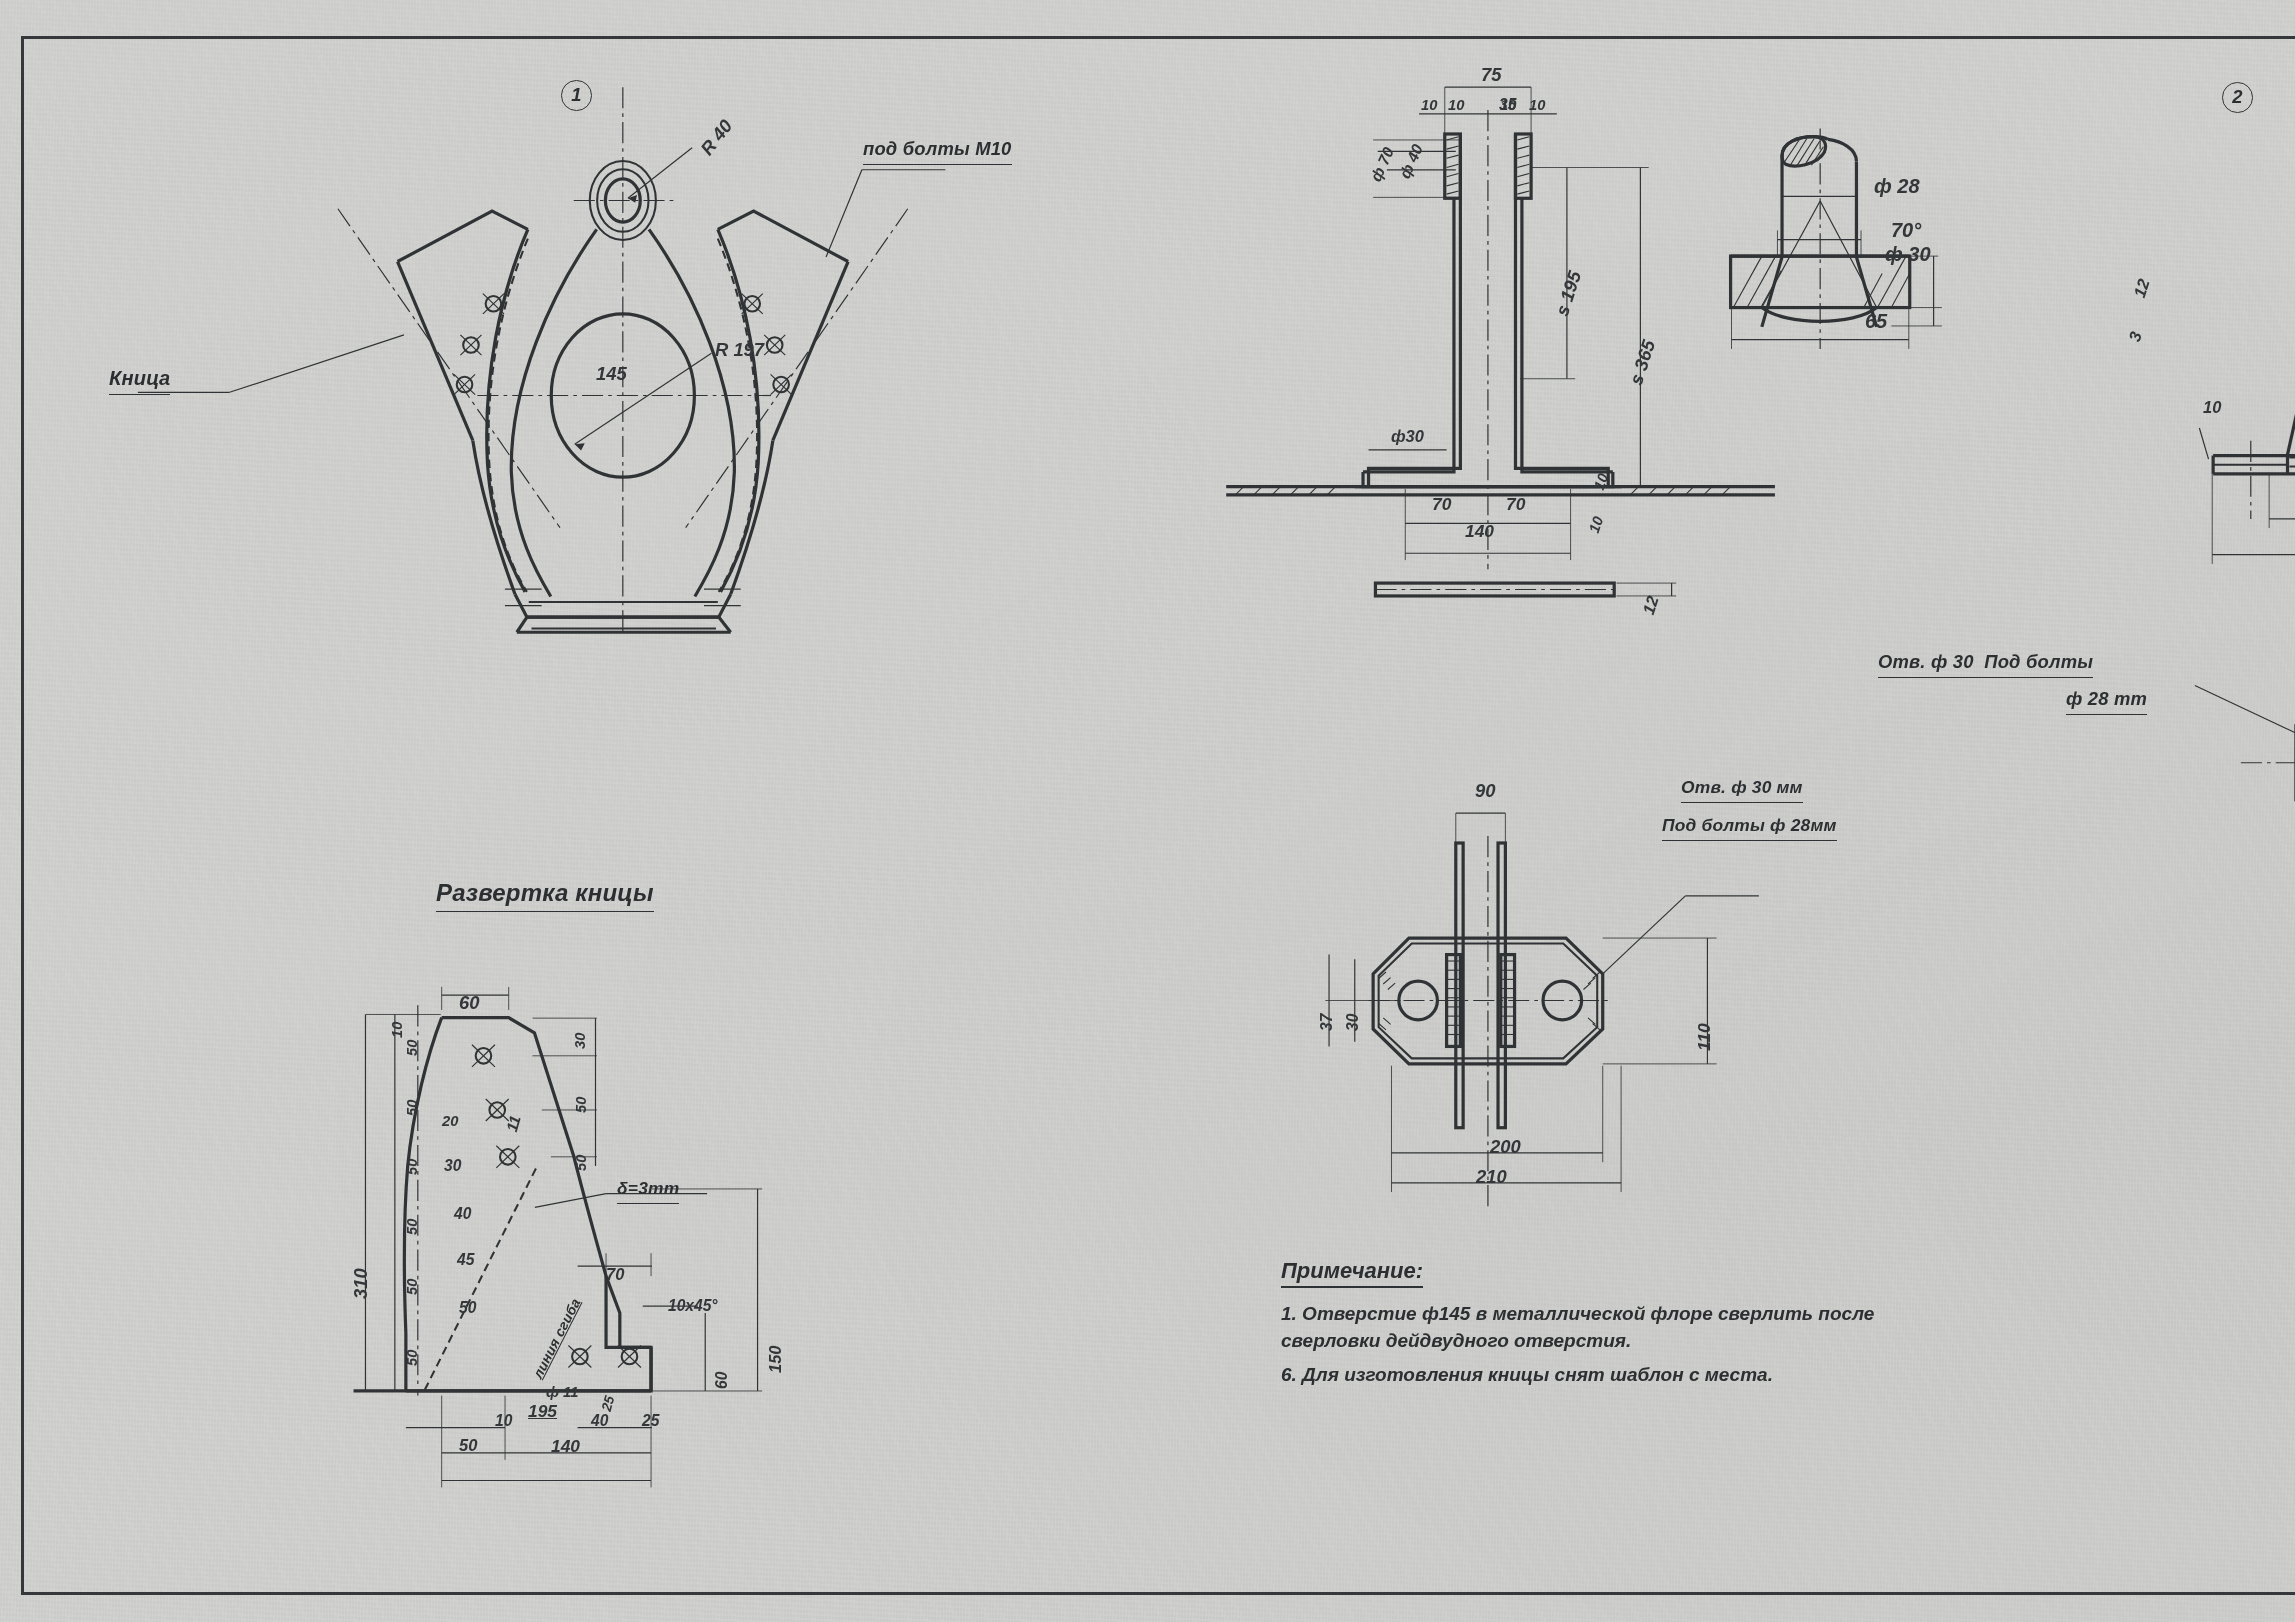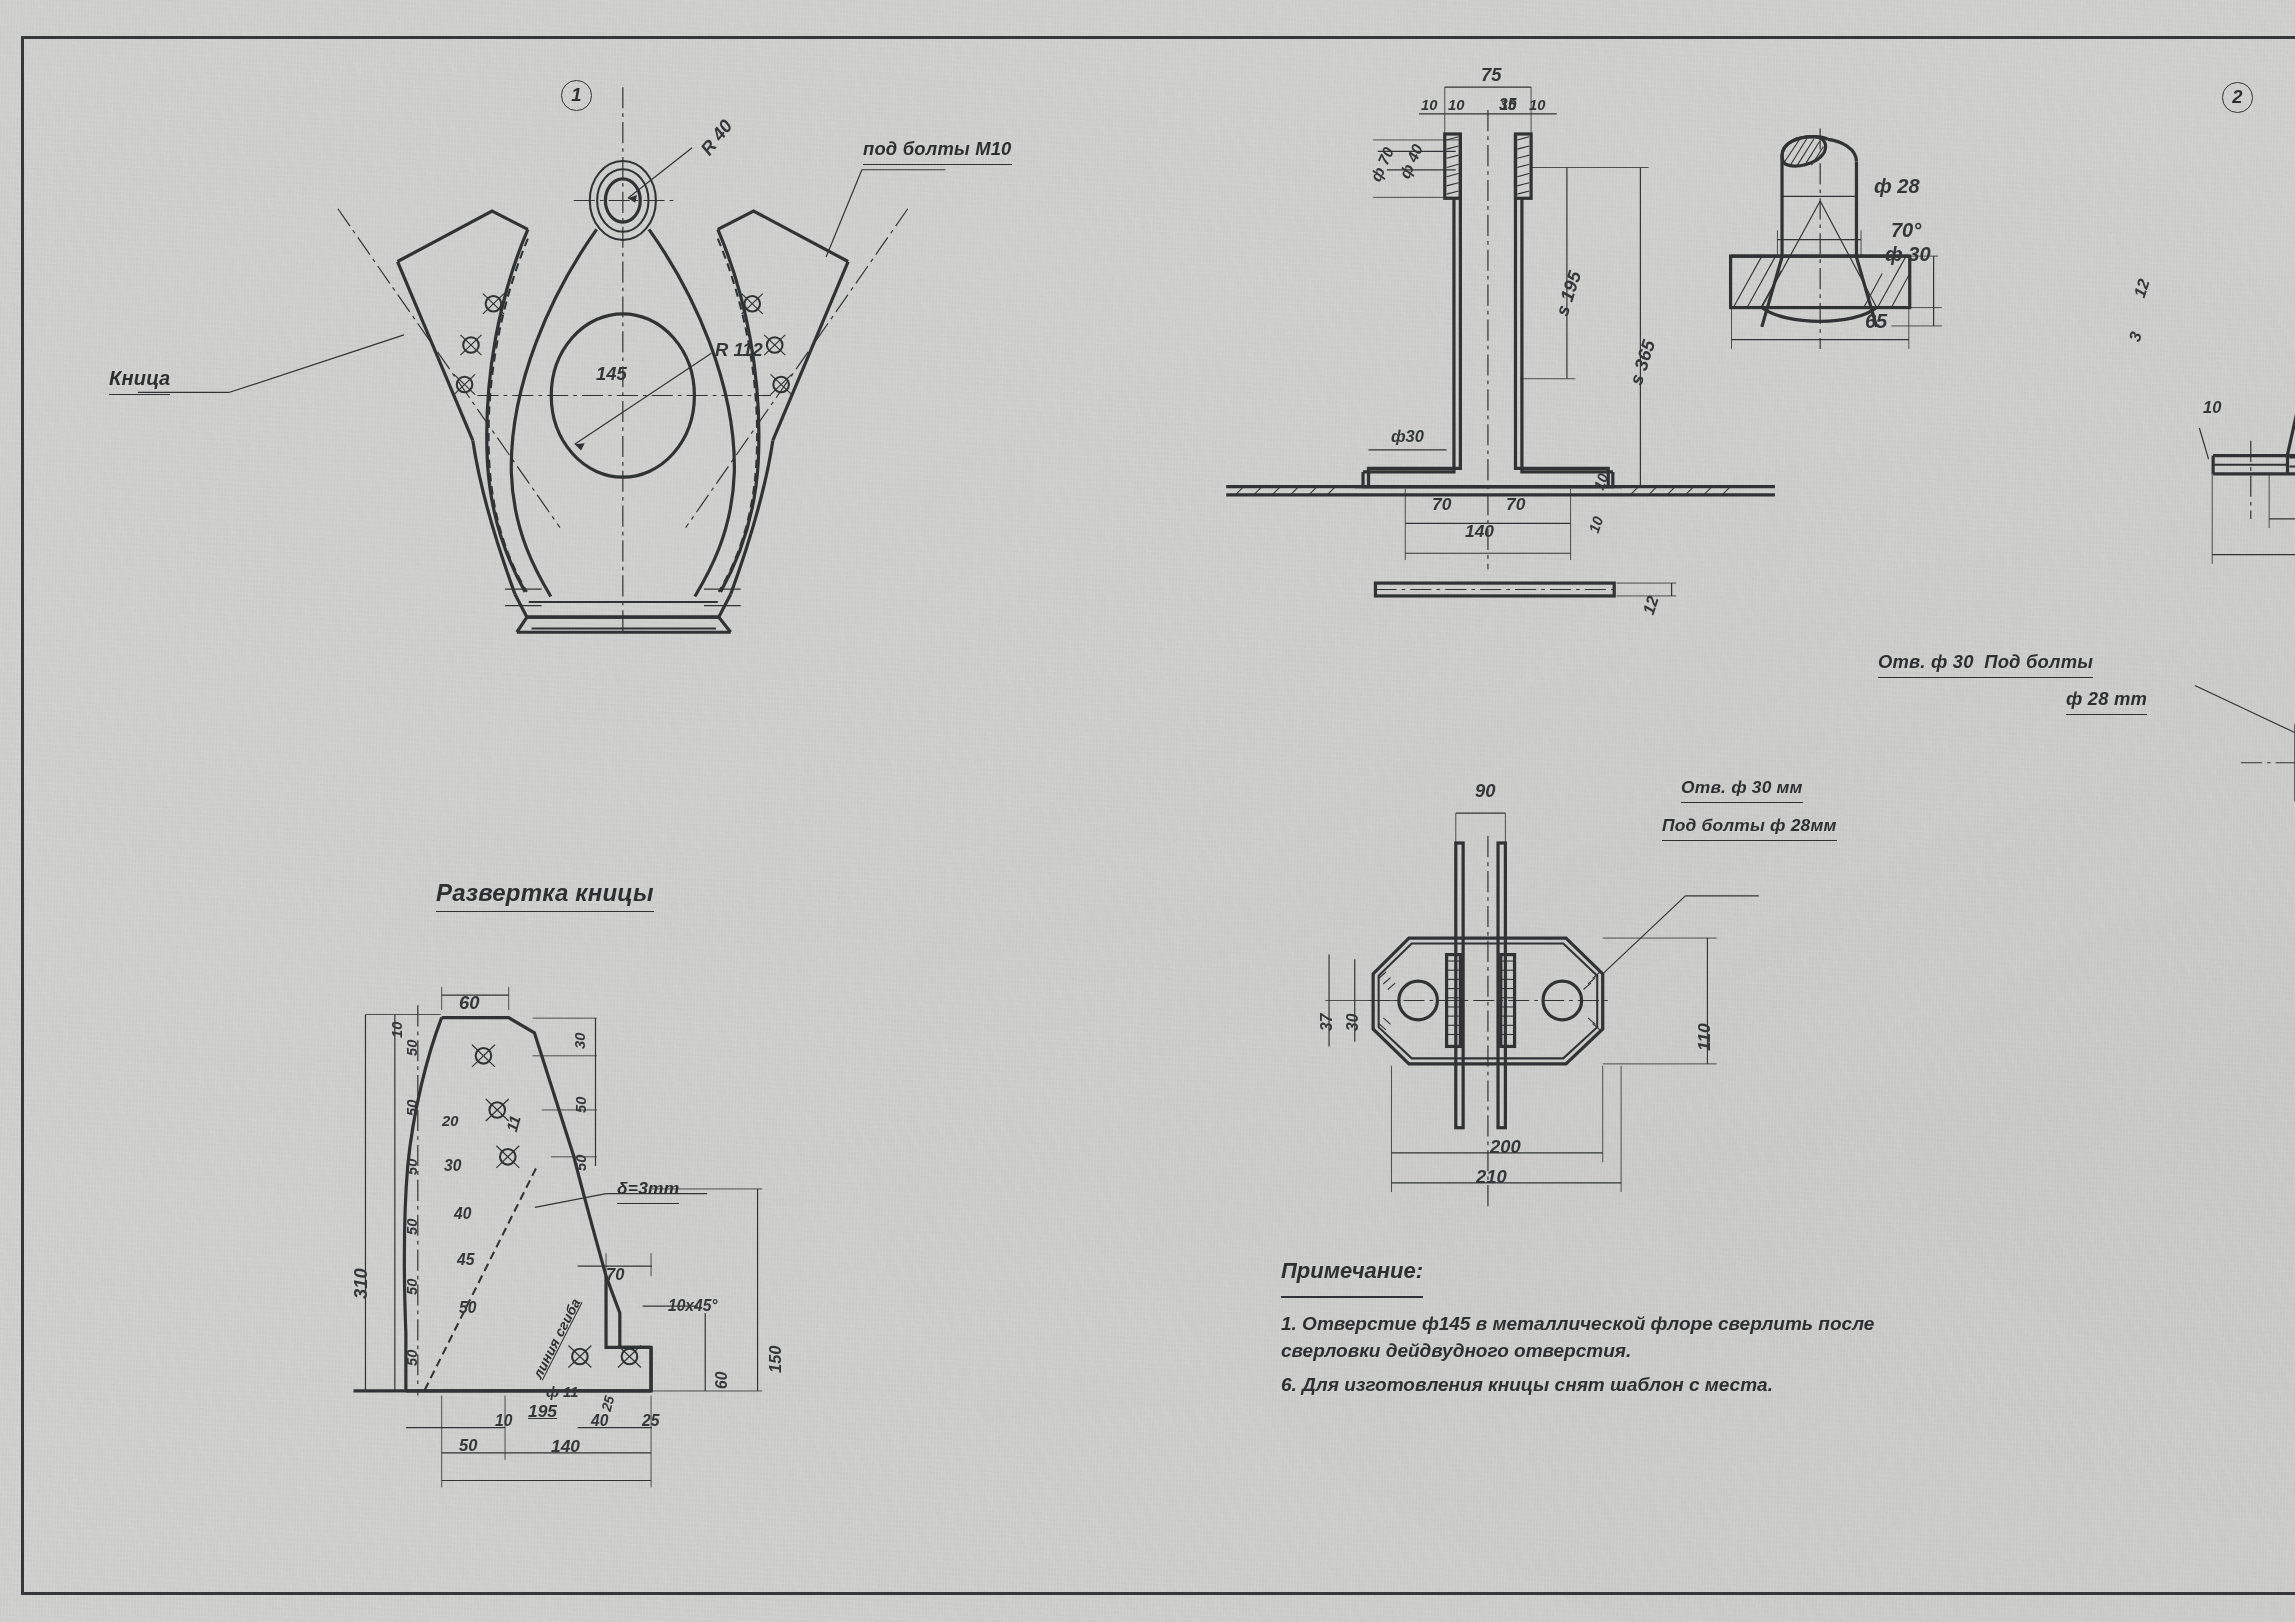--- a/index.html
+++ b/index.html
@@ -32,21 +32,21 @@
   .ln{fill:none;stroke:#303335;}
   .th{stroke-width:7;}
   .md{stroke-width:4.5;}
   .tn{stroke-width:2.6;}
   .xtn{stroke-width:1.8;}
   .dash{stroke-dasharray:18 11;}
   .cl{stroke-dasharray:46 11 8 11;}
   .hatch{stroke:#303335;stroke-width:2.4;}
   #notes{position:absolute;left:1281px;top:1258px;width:689px;color:#2c2f31;
          font-style:italic;font-weight:700;}
-  #notes .hd{font-size:22px;display:inline-block;border-bottom:2.3px double #2f3234;padding-bottom:12px;}
+  #notes .hd{font-size:22px;display:inline-block;border-bottom:2.3px double #2f3234;padding-bottom:2px;}
   #notes ol{margin:13px 0 0 0;padding:0;list-style:none;}
   #notes li{font-size:19px;line-height:1.42;margin-bottom:7.3px;}
 </style>
 </head>
 <body>
 
 <div id="sheet">
   <div id="grain"></div>
   <div id="frame"></div>
 
@@ -132,21 +132,21 @@
     <line class="ln tn" x1="300" y1="855" x2="500" y2="855"></line>
     <line class="ln tn" x1="500" y1="855" x2="880" y2="730"></line>
 
     <line class="ln tn" x1="1878" y1="370" x2="2060" y2="370"></line>
     <line class="ln tn" x1="1878" y1="370" x2="1800" y2="560"></line>
   </svg>
 
   <div class="lbl ul" style="left:109px;top:367px;font-size:20px;">Кница</div>
   <div class="lbl ul" style="left:863px;top:138px;font-size:18.4px;">под болты М10</div>
   <div class="dim rot" style="left:696px;top:146px;font-size:18.4px;transform:rotate(-52deg);">R 40</div>
-  <div class="dim" style="left:715px;top:339px;font-size:18.4px;">R 112</div>
+  <div class="dim" style="left:715px;top:339px;font-size:18.4px;">R 197</div>
   <div class="dim" style="left:596px;top:363px;font-size:18.4px;">145</div>
 
   <div class="lbl ul" style="left:436px;top:879px;font-size:24px;">Развертка кницы</div>
 
   <svg style="left:0;top:872px;width:1056px;height:689px;" viewBox="0 0 2300 1500" width="1056" height="689">
 
     <path class="ln th" d="M962,317 L1108,317 L1164,350
                            L1250,620 C1270,700 1298,800 1320,880
                            L1350,960 L1350,1035 L1418,1035 L1418,1105 L1418,1130
                            L770,1130 L770,1130"></path>

